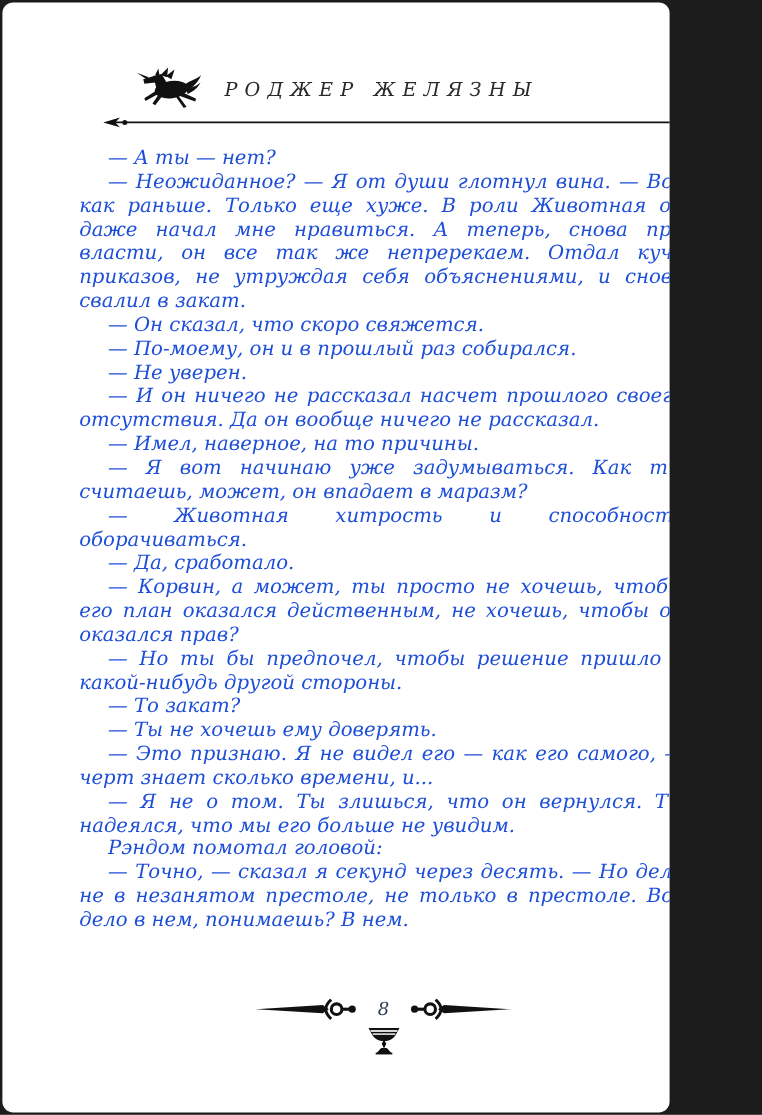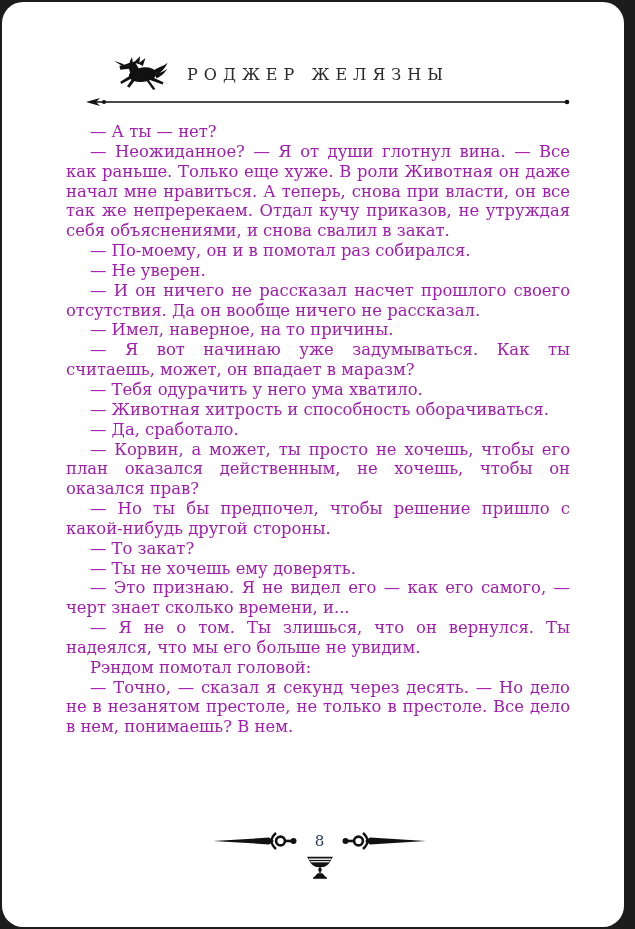--- a/index.html
+++ b/index.html
@@ -4,44 +4,45 @@
 <style>
   html,body{margin:0;padding:0;}
   body{
     width:635px;height:929px;
     background:#1c1c1c;
     font-family:"DejaVu Serif","Liberation Serif",serif;
     overflow:hidden;
   }
   .page{
     position:absolute;left:2px;top:2px;
-    width:622px;height:925px;
+    width:556px;height:925px;
     background:#ffffff;
-    border-radius:21px;
+    border-radius:9px;
     overflow:hidden;
+    font-style:italic;
   }
   
   .unicorn{
     position:absolute;left:112px;top:50px;width:54px;height:48px;
   }
   .author{
     position:absolute;left:64px;top:63px;width:504px;
     text-align:center;
     font-size:16px;letter-spacing:6px;
     color:#2a2a2a;
     font-weight:400;
   }
   .divider{
     position:absolute;left:84px;top:94px;width:486px;height:12px;
   }
   
   .body-text{
     position:absolute;left:64px;top:120px;width:504px;
     font-size:16.4px;line-height:19.85px;
-    color:#a21caf;
+    color:#1d4ed8;
     text-align:justify;
   }
   .body-text p{margin:0;text-indent:24px;}
   
   .footer-row{
     position:absolute;left:0;top:830px;width:635px;
     display:flex;align-items:center;justify-content:center;gap:14px;
   }
   .pagenum{
     font-size:15px;color:#2e3a4e;line-height:1;
@@ -92,26 +93,26 @@
   <svg class="divider" viewBox="0 0 486 12" aria-hidden="true">
     <line x1="8" y1="6" x2="480" y2="6" stroke="#111" stroke-width="1.5"></line>
     <polygon points="0,6 14,2 10,6 14,10" fill="#111"></polygon>
     <circle cx="18" cy="6" r="2.1" fill="#111"></circle>
     <circle cx="481" cy="6" r="2.3" fill="#111"></circle>
   </svg>
 
   <div class="body-text">
       <p>— А ты — нет?</p>
       <p>— Неожиданное? — Я от души глотнул вина. — Все как раньше. Только еще хуже. В роли Животная он даже начал мне нравиться. А теперь, снова при власти, он все так же непререкаем. Отдал кучу приказов, не утруждая себя объяснениями, и снова свалил в закат.</p>
-      <p>— По-моему, он и в помотал раз собирался.</p>
+      <p>— Он сказал, что скоро свяжется.</p>
+      <p>— По-моему, он и в прошлый раз собирался.</p>
       <p>— Не уверен.</p>
       <p>— И он ничего не рассказал насчет прошлого своего отсутствия. Да он вообще ничего не рассказал.</p>
       <p>— Имел, наверное, на то причины.</p>
       <p>— Я вот начинаю уже задумываться. Как ты считаешь, может, он впадает в маразм?</p>
-      <p>— Тебя одурачить у него ума хватило.</p>
       <p>— Животная хитрость и способность оборачиваться.</p>
       <p>— Да, сработало.</p>
       <p>— Корвин, а может, ты просто не хочешь, чтобы его план оказался действенным, не хочешь, чтобы он оказался прав?</p>
       <p>— Но ты бы предпочел, чтобы решение пришло с какой-нибудь другой стороны.</p>
       <p>— То закат?</p>
       <p>— Ты не хочешь ему доверять.</p>
       <p>— Это признаю. Я не видел его — как его самого, — черт знает сколько времени, и...</p>
       <p>— Я не о том. Ты злишься, что он вернулся. Ты надеялся, что мы его больше не увидим.</p>
       <p>Рэндом помотал головой:</p>
       <p>— Точно, — сказал я секунд через десять. — Но дело не в незанятом престоле, не только в престоле. Все дело в нем, понимаешь? В нем.</p>

